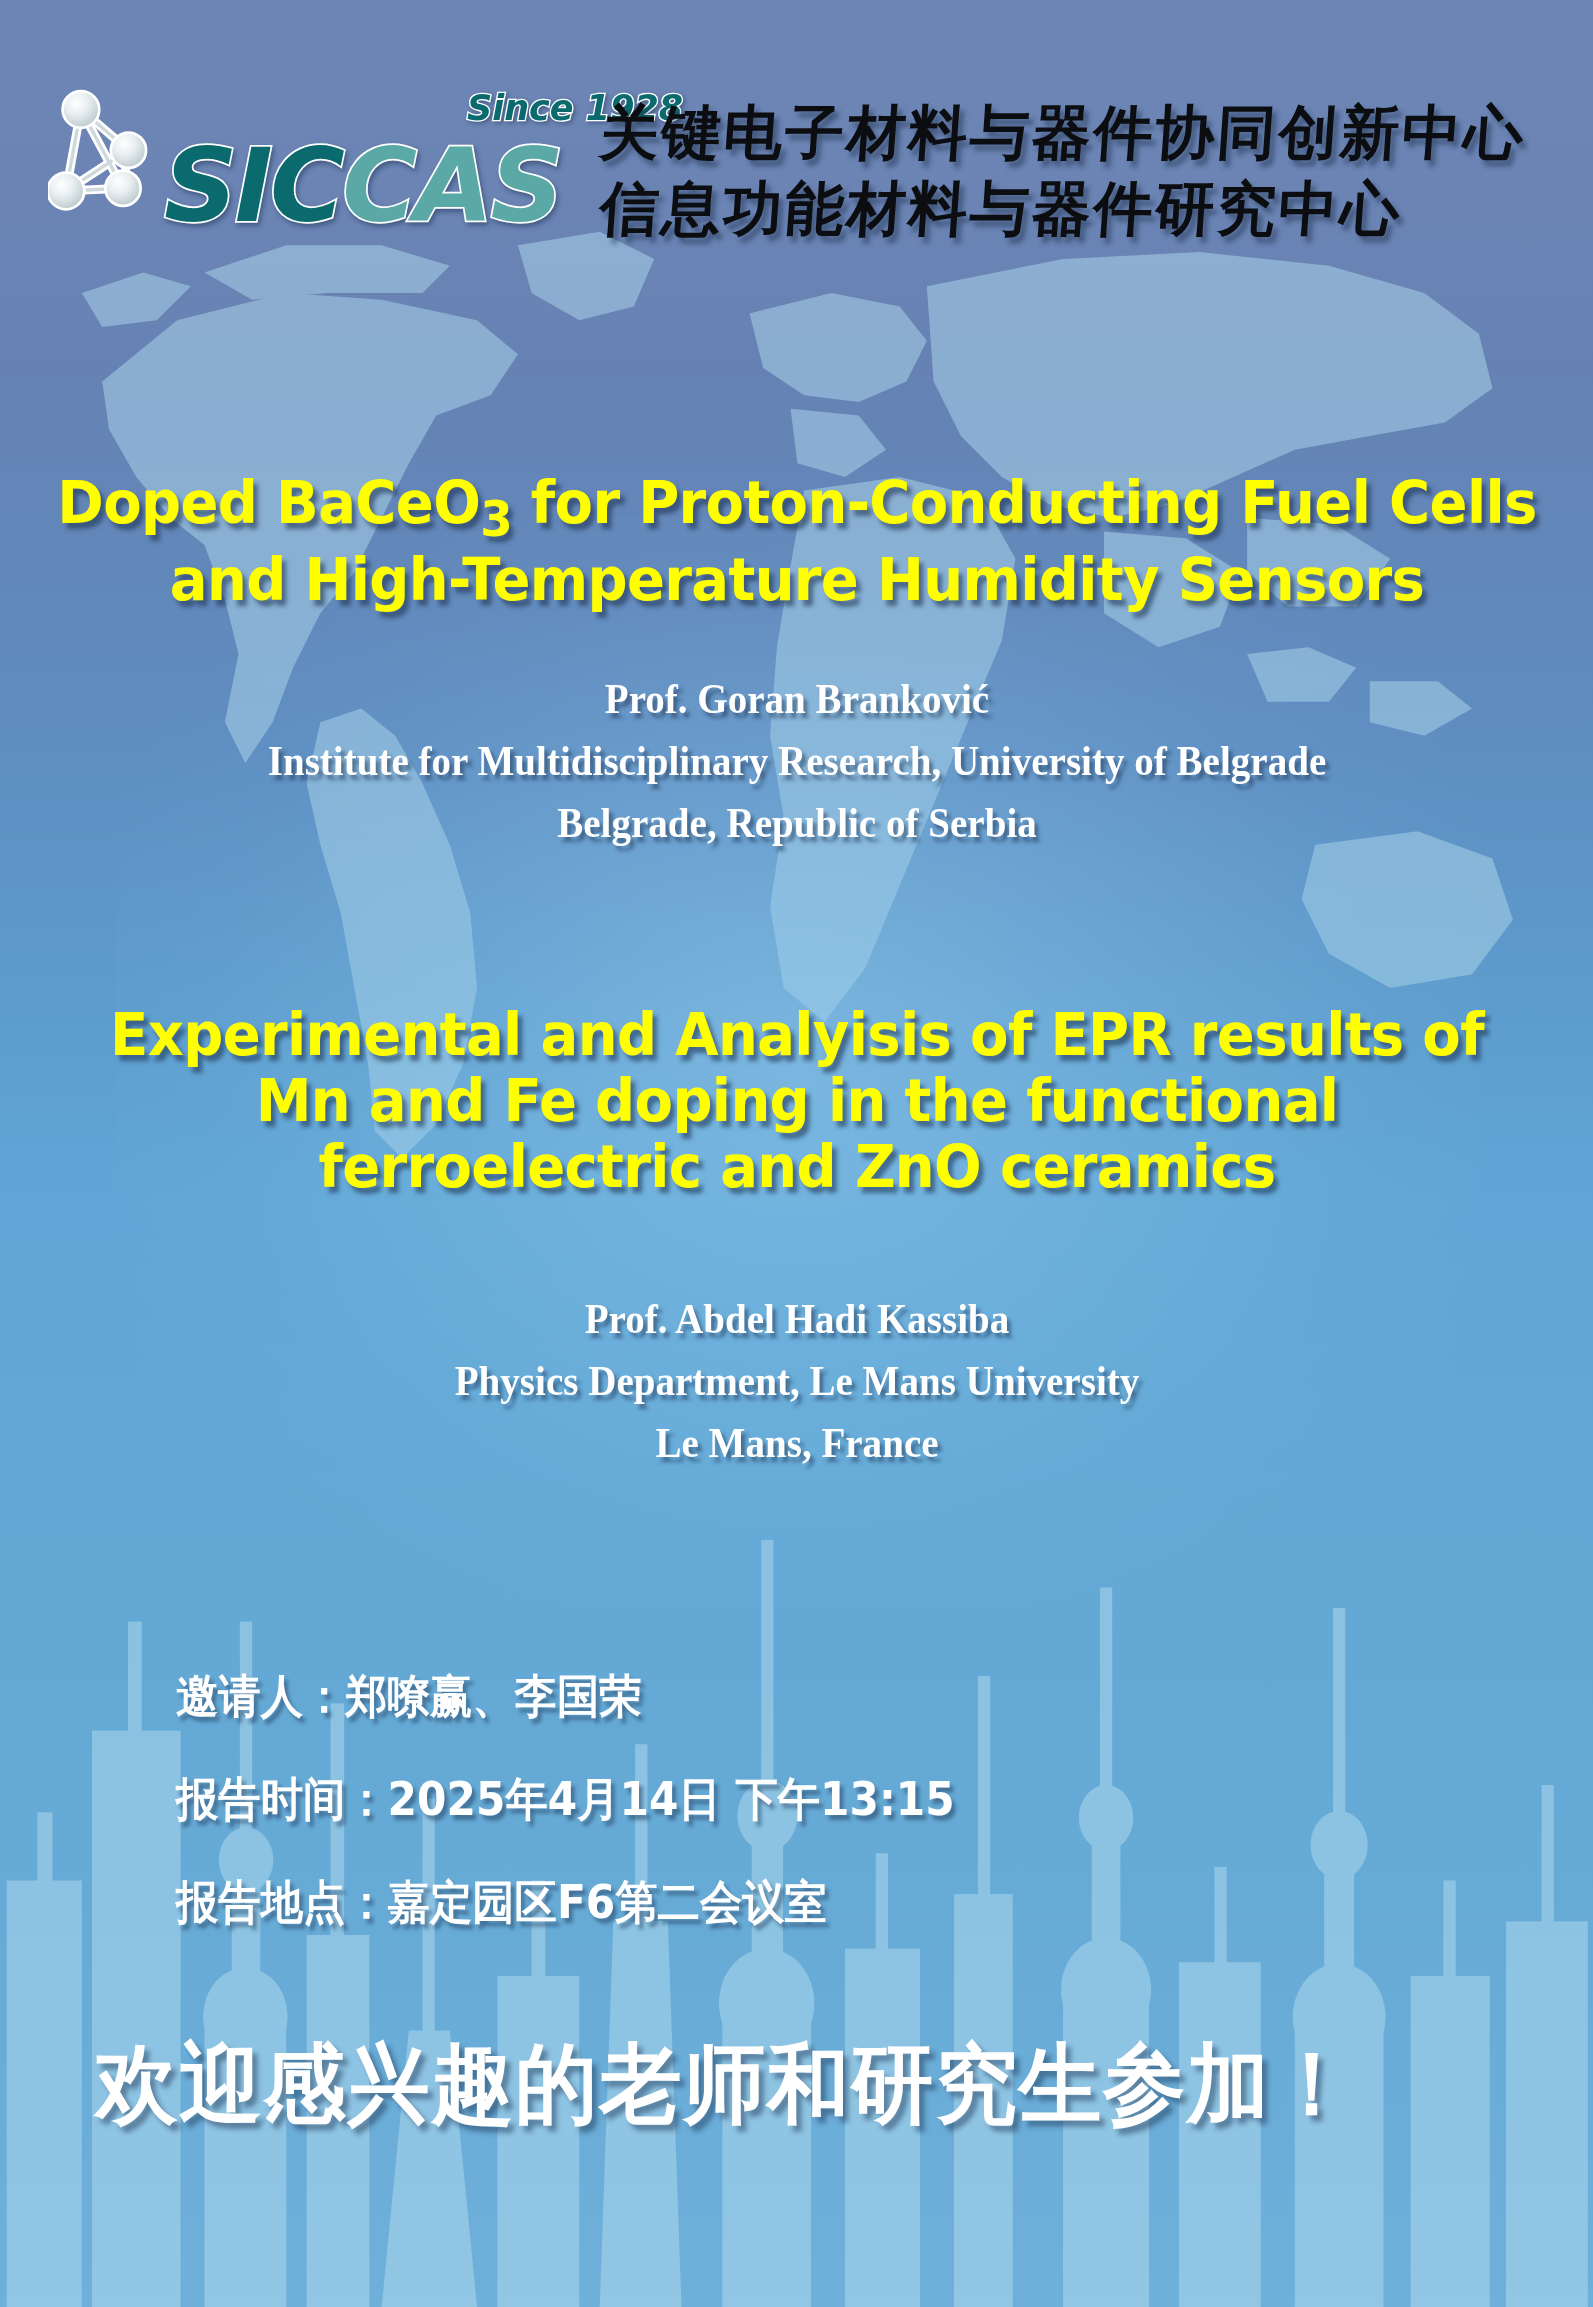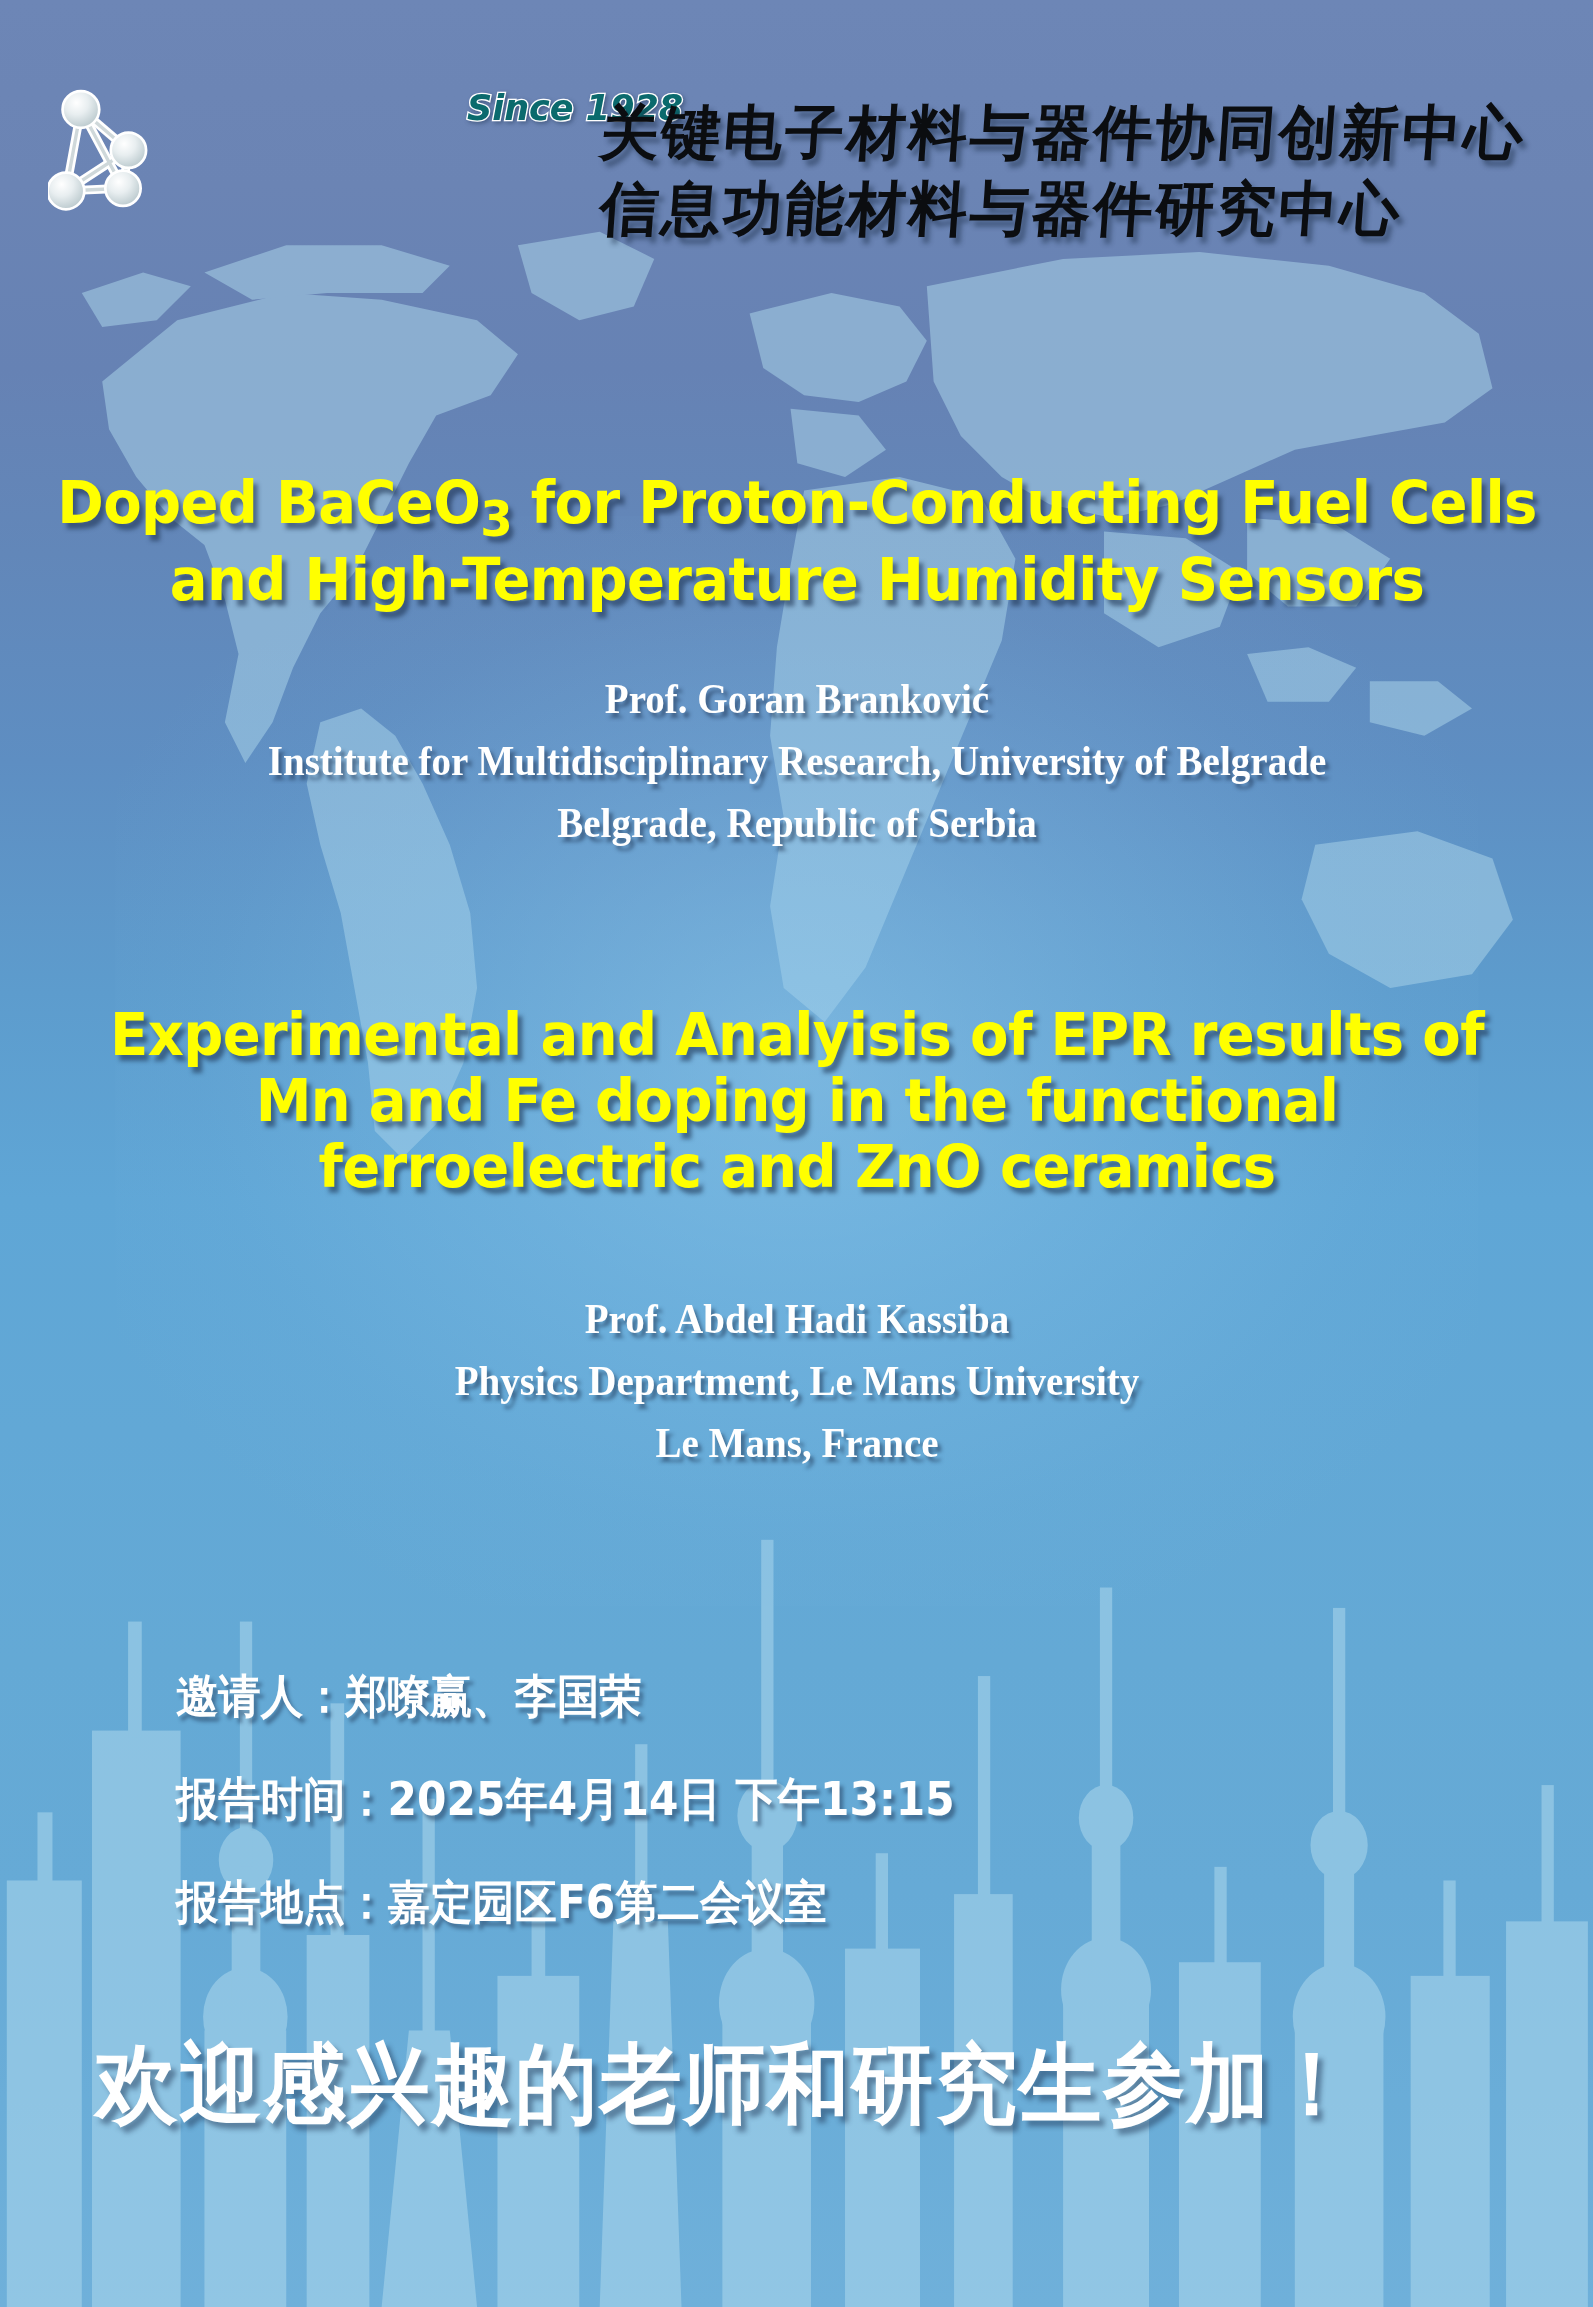--- a/index.html
+++ b/index.html
@@ -302,20 +302,21 @@
           <line x1="118" y1="96" x2="110" y2="152"></line>
         </g>
         <circle cx="48" cy="36" r="27" fill="url(#ball)" stroke="#ffffff" stroke-width="4"></circle>
         <circle cx="26" cy="156" r="27" fill="url(#ball)" stroke="#ffffff" stroke-width="4"></circle>
         <circle cx="118" cy="96" r="26" fill="url(#ball)" stroke="#ffffff" stroke-width="4"></circle>
         <circle cx="110" cy="152" r="26" fill="url(#ball)" stroke="#ffffff" stroke-width="4"></circle>
       </svg>
 
       <div id="logo-since">Since 1928</div>
 
+      <div id="logo-word"><span class="sic">SIC</span><span class="cas">CAS</span></div>
     </div>
 
     <div id="cn-header">
       <div>关键电子材料与器件协同创新中心</div>
       <div>信息功能材料与器件研究中心</div>
     </div>
   </div>
 
   <div class="talk-title" id="title-1">
     <div><span>Doped BaCeO</span><sub>3</sub><span> for Proton-Conducting Fuel Cells</span></div>

